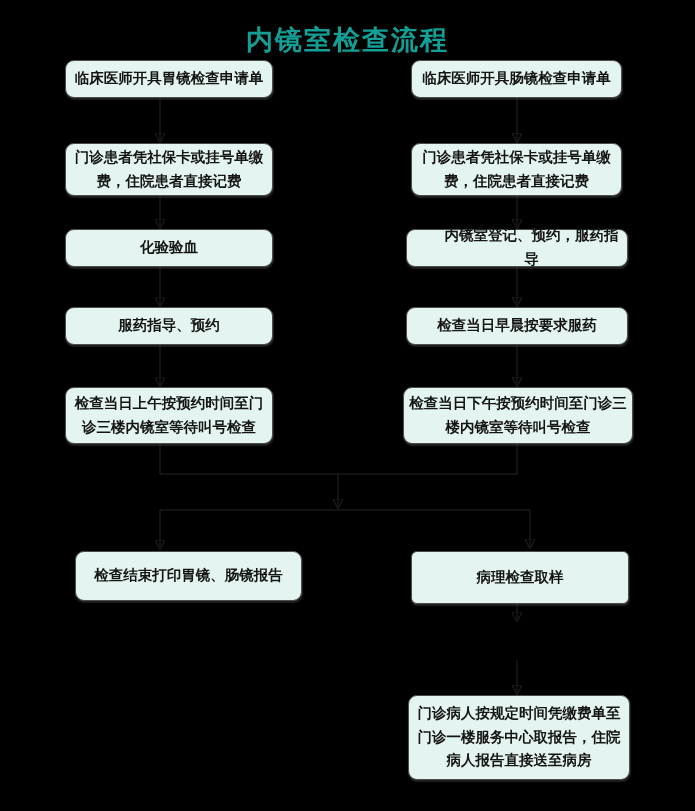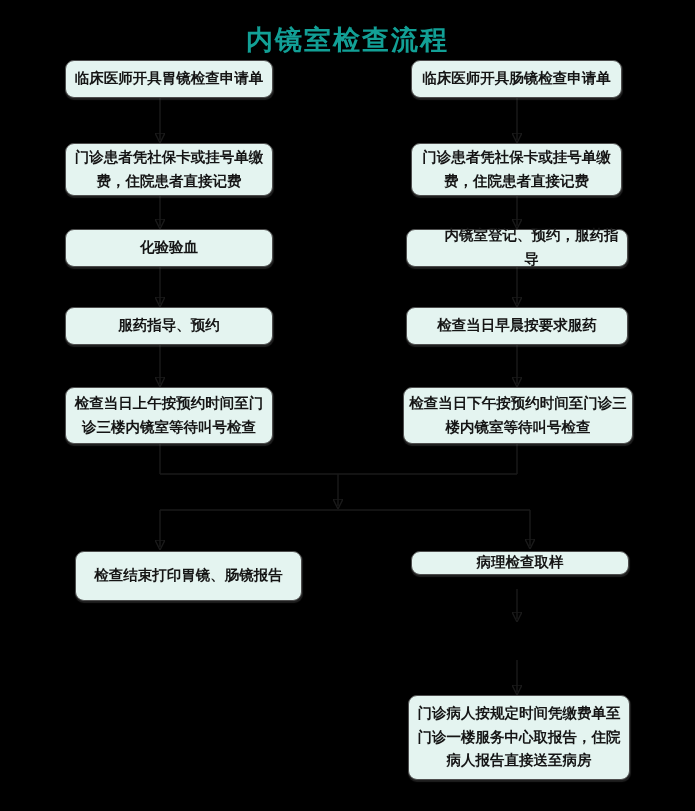--- a/index.html
+++ b/index.html
@@ -30,21 +30,21 @@
   .n-l3{left:65px; top:229px; width:208px; height:38px;}
   .n-l4{left:65px; top:307px; width:208px; height:38px;}
   .n-l5{left:65px; top:387px; width:208px; height:57px;}
   .n-l6{left:55px; top:551px; width:227px; height:50px;margin-left:20px;}
   
   .n-r1{left:411px; top:60px;  width:211px; height:38px;}
   .n-r2{left:411px; top:143px; width:211px; height:53px;}
   .n-r3{left:406px; top:229px; width:222px; height:38px;padding-left:31px;}
   .n-r4{left:406px; top:307px; width:222px; height:38px;}
   .n-r5{left:403px; top:387px; width:230px; height:57px;}
-  .n-r6{left:411px; top:551px; width:218px; height:24px;}
+  .n-r6{left:411px; top:551px; width:218px; height:53px;border-radius:6px;}
   .n-r7{left:411px; top:622px; width:218px; height:38px;}
   .n-r8{left:408px; top:695px; width:222px; height:85px;}
 </style>
 </head>
 <body>
 
 <div class="canvas">
 
   <div class="title">内镜室检查流程</div>
 

